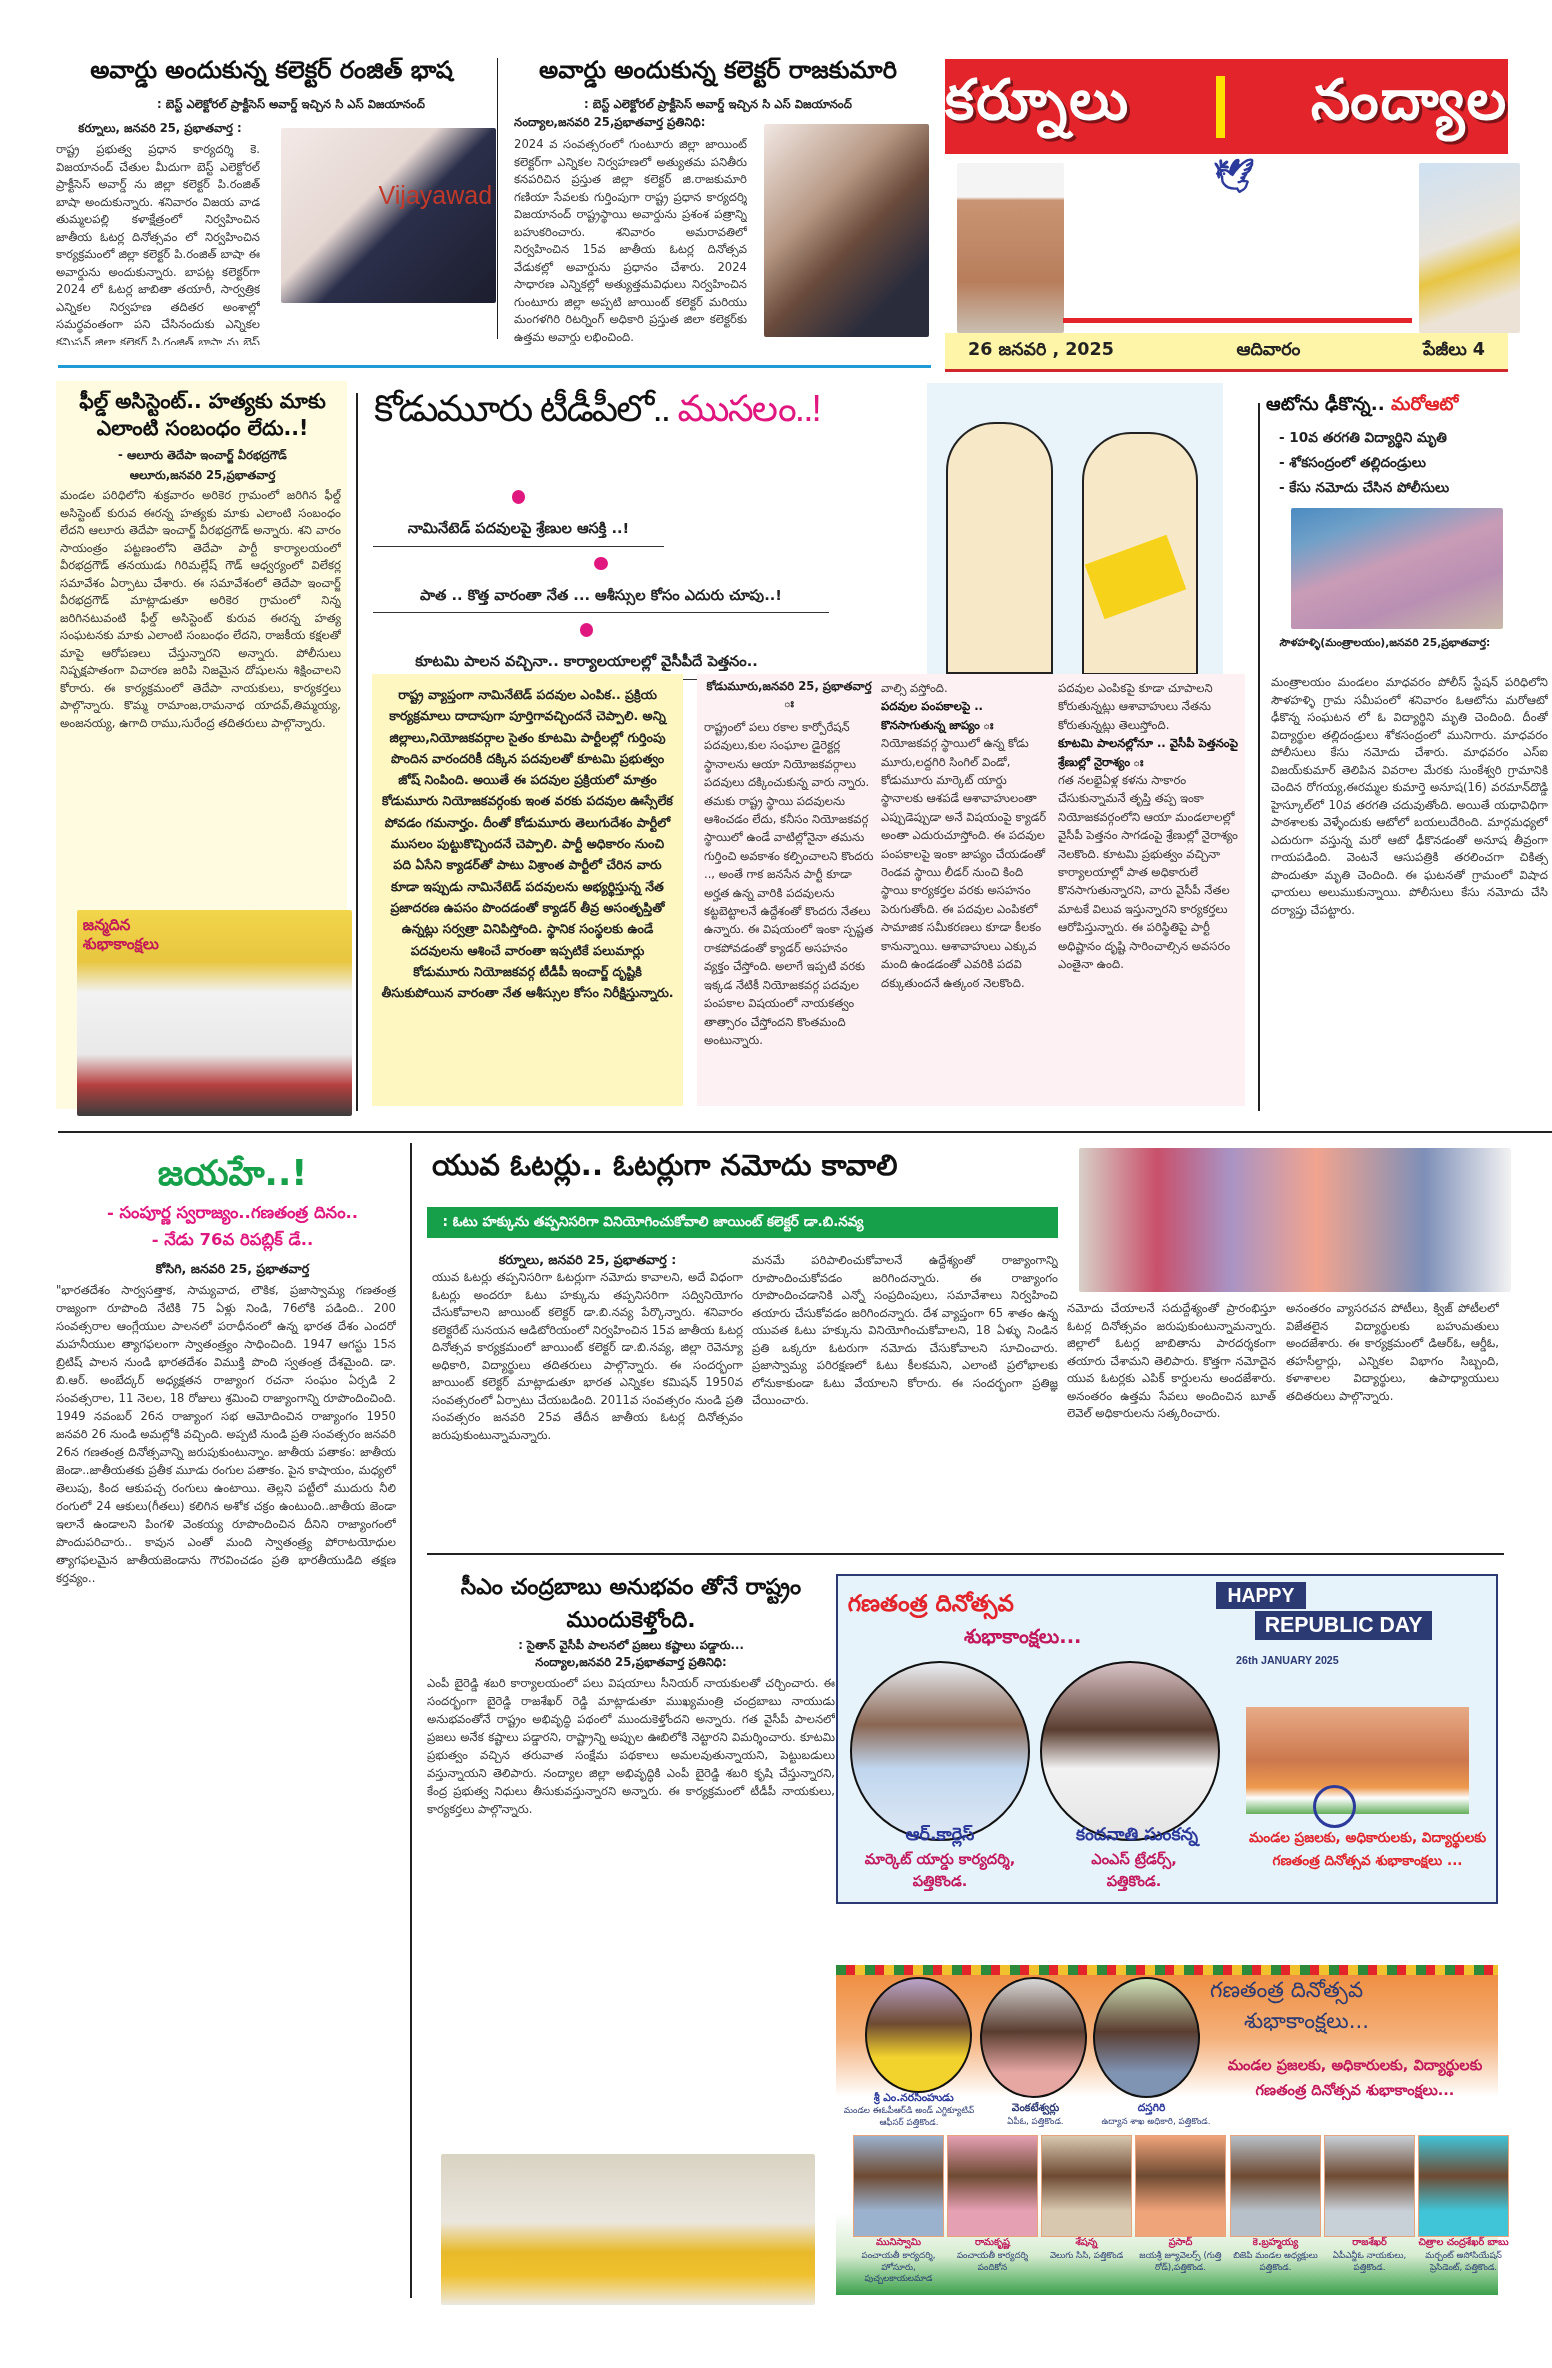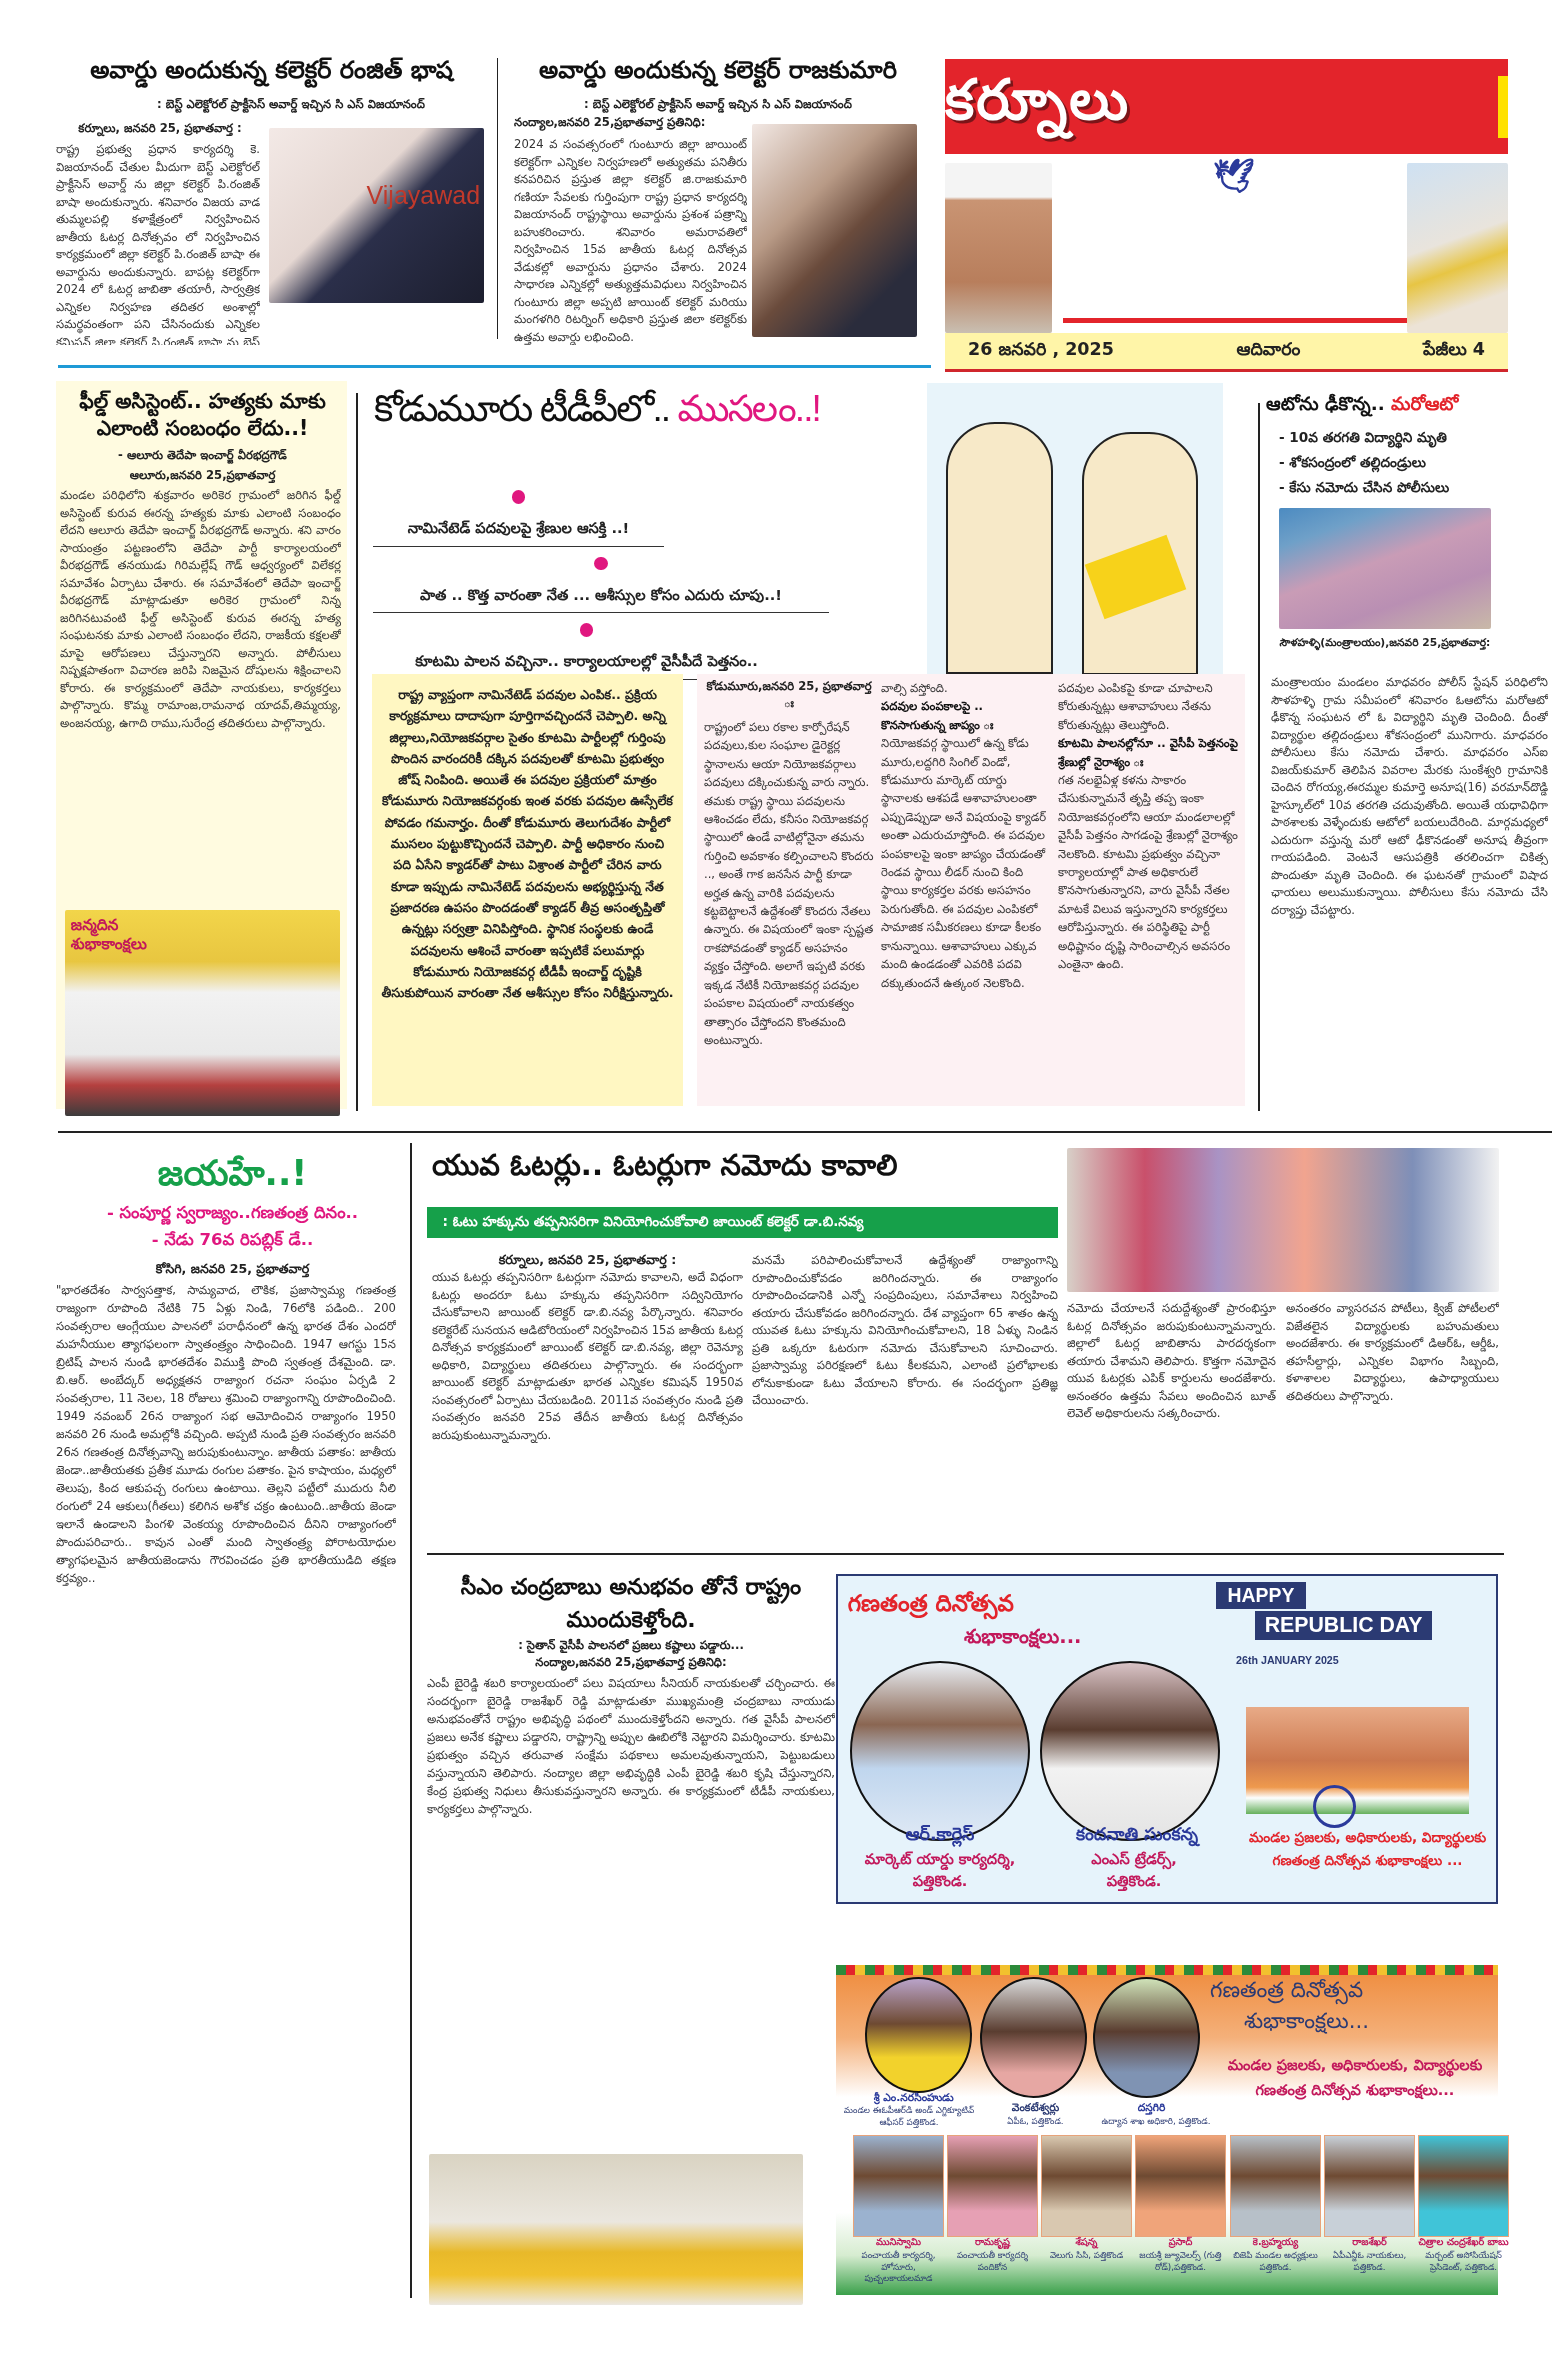--- a/index.html
+++ b/index.html
@@ -2,21 +2,21 @@
 <html><head>
 <meta charset="utf-8">
 <style>
   * { box-sizing: border-box; margin: 0; padding: 0; }
   body { width: 1553px; height: 2369px; background: #fff; font-family: "DejaVu Sans", sans-serif; color: #222; position: relative; overflow: hidden; }
   .abs { position: absolute; }
   .hl { font-weight: bold; color: #111; text-align: center; }
   .body-text { font-size: 12.6px; line-height: 18.4px; color: #333; text-align: justify; overflow: hidden; }
   .dateline { font-size: 12.6px; font-weight: bold; text-align: center; color: #222; }
   .sub { font-size: 12.6px; font-weight: bold; text-align: center; color: #222; }
-  .photo { border-radius: 1.9px; overflow: hidden; }
+  .photo { border-radius: 1.9px; overflow: hidden; margin-left: 12px; }
   .rule { position: absolute; background: #222; }
 
   
   .mast-top { background: #e3242b; color: #fff; font-size: 56px; font-weight: bold; display: flex; align-items: center; justify-content: space-between; gap: 23px; text-shadow: 2.9px 2.9px 0 #7a1418; letter-spacing: 1.9px; }
   .mast-sep { width: 9.7px; height: 62px; background: #ffe100; display: inline-block; }
   .mast-logo { color: #2b3a9b; font-size: 146px; font-weight: bold; text-align: center; line-height: 1; }
   .dateband { background: #fff5a8; border-bottom: 3.9px solid #d0262c; display: flex; justify-content: space-between; align-items: center; padding: 0 23px; font-size: 17.5px; font-weight: bold; color: #222; }
 
   .bullet-line { display: flex; align-items: center; gap: 15.5px; font-size: 18.4px; font-weight: bold; color: #222; border-bottom: 1.9px solid #333; padding-bottom: 5.8px; flex-direction: column; }
   .dot { width: 13.6px; height: 13.6px; border-radius: 50%; background: #e0177f; flex: none; }
@@ -43,20 +43,21 @@
 
 <div class="abs hl" style="left:514px;top:56px;width:408px;font-size:24px;">అవార్డు అందుకున్న కలెక్టర్ రాజకుమారి</div>
 <div class="abs sub" style="left:524px;top:97px;width:388px;font-size:11.6px;">: బెస్ట్ ఎలెక్టోరల్ ప్రాక్టీసెస్ అవార్డ్ ఇచ్చిన సి ఎస్ విజయానంద్</div>
 <div class="abs dateline" style="left:514px;top:115px;width:243px;font-size:11.6px;text-align:left;">నంద్యాల,జనవరి  25,ప్రభాతవార్త ప్రతినిధి:</div>
 <div class="abs body-text" style="left:514px;top:136px;width:233px;height:209px;font-size:11.6px;line-height:17.5px;">2024 వ సంవత్సరంలో గుంటూరు జిల్లా జాయింట్ కలెక్టర్‌గా ఎన్నికల నిర్వహణలో అత్యుతమ పనితీరు కనపరిచిన ప్రస్తుత జిల్లా కలెక్టర్ జి.రాజకుమారి గణియా సేవలకు గుర్తింపుగా రాష్ట్ర ప్రధాన కార్యదర్శి విజయానంద్ రాష్ట్రస్థాయి అవార్డును ప్రశంశ పత్రాన్ని బహుకరించారు. శనివారం అమరావతిలో నిర్వహించిన 15వ జాతీయ ఓటర్ల దినోత్సవ వేడుకల్లో అవార్డును ప్రధానం చేశారు. 2024 సాధారణ ఎన్నికల్లో అత్యుత్తమవిధులు నిర్వహించిన గుంటూరు జిల్లా అప్పటి జాయింట్ కలెక్టర్ మరియు మంగళగిరి రిటర్నింగ్ అధికారి ప్రస్తుత జిలా కలెక్టర్‌కు ఉత్తమ అవార్డు లభించింది.</div>
 <div class="abs photo" style="left:752px;top:124px;width:165px;height:213px;background:linear-gradient(135deg,#f2e8e4 0%,#b89a86 35%,#6a4b3c 55%,#2a2c3c 80%);"></div>
 
 <div class="abs mast-top" style="left:945px;top:59px;width:563px;height:95px;">
   <span>కర్నూలు</span>
   <span class="mast-sep"></span>
+  <span>నంద్యాల</span>
 </div>
 <div class="abs photo" style="left:945px;top:163px;width:107px;height:170px;background:linear-gradient(180deg,#f4f4f4 0%,#f4f4f4 20%,#c99473 22%,#b87e5c 70%,#c9bfb2 100%);"></div>
 <div class="abs mast-logo" style="left:1058px;top:165px;width:359px;height:146px;">
   <span style="position:absolute;left:155px;top:-5.8px;font-size:33px;color:#2b3a9b;">🕊</span>
 </div>
 <div class="abs" style="left:1063px;top:318px;width:349px;height:4.9px;background:#e3242b;"></div>
 <div class="abs photo" style="left:1407px;top:163px;width:101px;height:170px;background:linear-gradient(160deg,#cfe1f2 0%,#e9e4dc 45%,#e7c544 60%,#ece3d6 80%);"></div>
 <div class="abs dateband" style="left:945px;top:333px;width:563px;height:39px;">
   <span>26 జనవరి , 2025</span>
   <span>ఆదివారం</span>

